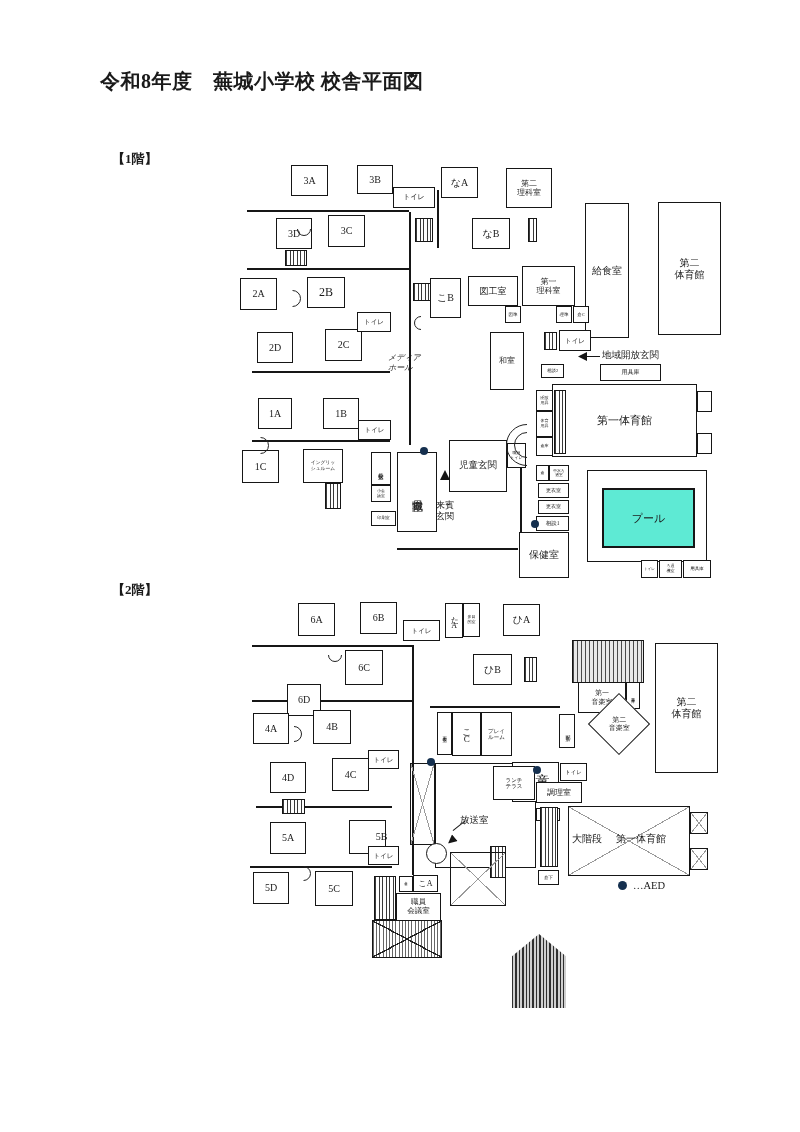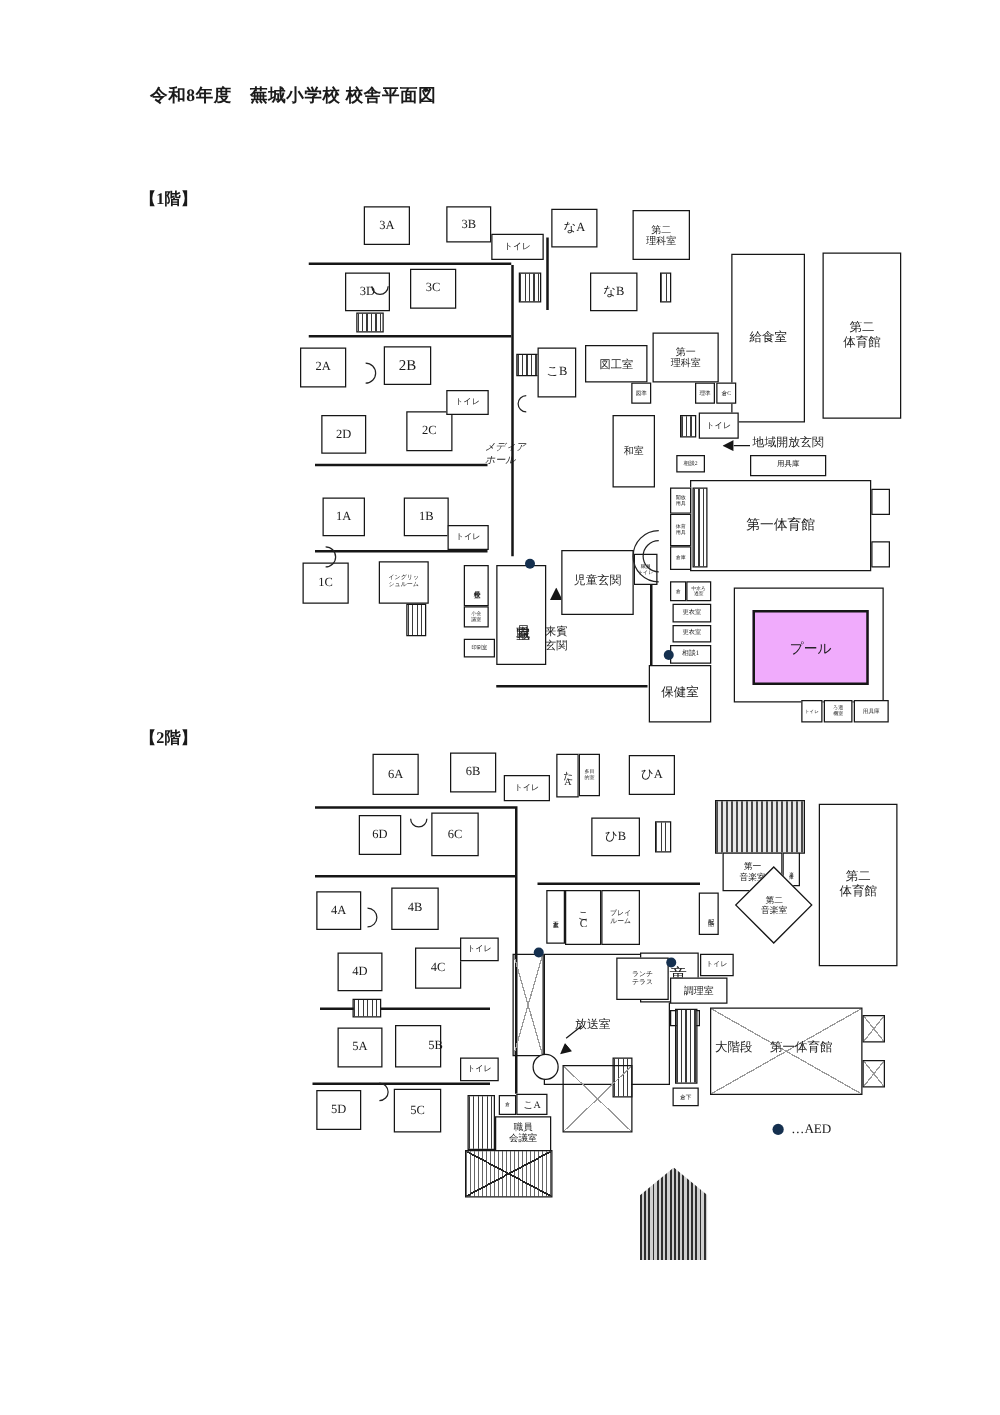--- a/index.html
+++ b/index.html
@@ -1,18 +1,18 @@
 <!DOCTYPE html>
 <html><head>
 <meta charset="utf-8">
 <style>
   html,body{margin:0;padding:0;background:#fff;}
   .page{position:relative;width:800px;height:1132px;background:#fff;overflow:hidden;
         font-family:"Liberation Serif","DejaVu Serif",serif;color:#1a1a1a;}
-  .title{position:absolute;left:120px;top:68px;font-size:14px;font-weight:600;
+  .title{position:absolute;left:100px;top:68px;font-size:20px;font-weight:600;
          letter-spacing:.5px;margin:0;white-space:pre;}
   .floor-label{position:absolute;font-size:13px;font-weight:600;}
   .f1{left:112px;top:150px}.f2{left:112px;top:581px}
   .legend{position:absolute;left:120px;top:233px;width:114px;height:258px;
           border:2.5px solid #1e3a68;border-radius:16px;padding:7px 0 0 12px;
           box-sizing:border-box;font-size:12.5px;line-height:1.58;background:#fff;}
   .legend-line{white-space:pre;}
   #plan{position:absolute;left:0;top:0;width:800px;height:1132px;}
   .it{position:absolute;box-sizing:border-box;}
   .room{border:1.6px solid #161616;background:#fff;display:flex;align-items:center;
@@ -25,29 +25,29 @@
   .roofx{border:1.5px solid #161616;background:
      linear-gradient(to top right,transparent calc(50% - .7px),#222 calc(50% - .7px) calc(50% + .7px),transparent calc(50% + .7px)),
      linear-gradient(to bottom right,transparent calc(50% - .7px),#222 calc(50% - .7px) calc(50% + .7px),transparent calc(50% + .7px)),
      repeating-linear-gradient(90deg,#666 0 1px,#fff 1px 3.2px);}
   .spire{background:repeating-linear-gradient(90deg,#2f2f2f 0 1.4px,#cfcfcf 1.4px 3.4px);
          clip-path:polygon(50% 0,100% 30%,100% 100%,0 100%,0 30%);}
   .void{border:1.6px solid #161616;background:
      linear-gradient(to top right,transparent calc(50% - .5px),#9a9a9a calc(50% - .5px) calc(50% + .5px),transparent calc(50% + .5px)),
      linear-gradient(to bottom right,transparent calc(50% - .5px),#9a9a9a calc(50% - .5px) calc(50% + .5px),transparent calc(50% + .5px));}
   .pool-outer{border:1.8px solid #161616;background:#fff;}
-  .pool-inner{border:2.2px solid #161616;background:#f0abfc;display:flex;align-items:center;justify-content:center;}
+  .pool-inner{border:2.2px solid #161616;background:#5eead4;display:flex;align-items:center;justify-content:center;}
   .circle{border:1.7px solid #161616;border-radius:50%;background:#fff;}
   .dot{background:#15304f;border-radius:50%;}
   .tri{background:#161616;clip-path:polygon(0 50%,100% 0,100% 100%);}
   .arc{border:1.4px solid #222;border-radius:50%;background:transparent;clip-path:inset(-1px -1px -1px 50%);}
   .diamond{border:1.6px solid #161616;background:#fff;transform:rotate(45deg);
            display:flex;align-items:center;justify-content:center;}
   .diamond>span{transform:rotate(-45deg);white-space:pre-line;text-align:center;line-height:1.15;}
-  .aed-legend{position:absolute;left:618px;top:898px;display:flex;align-items:center;font-size:10.5px;}
+  .aed-legend{position:absolute;left:618px;top:880px;display:flex;align-items:center;font-size:10.5px;}
   .aed-dot{width:9px;height:9px;margin-right:6px;}
 </style>
 </head>
 <body>
 
 <div class="page">
   <h1 class="title">令和8年度　蕪城小学校 校舎平面図</h1>
   <div class="floor-label f1">【1階】</div>
   <div class="floor-label f2">【2階】</div>
   <div id="plan">
@@ -65,21 +65,21 @@
       <div class="it room" style="left: 441px; top: 167px; width: 37px; height: 31px; font-size: 10px;">なA</div>
       <div class="it room" style="left: 506px; top: 168px; width: 46px; height: 40px; font-size: 8px;">第二
 理科室</div>
       <div class="it room" style="left: 276px; top: 218px; width: 36px; height: 31px; font-size: 10px;">3D</div>
       <div class="it room" style="left: 328px; top: 215px; width: 37px; height: 32px; font-size: 10px;">3C</div>
       <div class="it room" style="left: 472px; top: 218px; width: 38px; height: 31px; font-size: 10px;">なB</div>
       <div class="it hatch" style="left: 528px; top: 218px; width: 9px; height: 24px;"></div>
       <div class="it hatch" style="left: 415px; top: 218px; width: 18px; height: 24px;"></div>
       <div class="it hatch" style="left: 413px; top: 283px; width: 22px; height: 18px;"></div>
       <div class="it hatch" style="left: 285px; top: 250px; width: 22px; height: 16px;"></div>
-      <div class="it room" style="left: 585px; top: 203px; width: 59px; height: 135px; font-size: 10px;">給食室</div>
+      <div class="it room" style="left: 585px; top: 203px; width: 44px; height: 135px; font-size: 10px;">給食室</div>
       <div class="it room" style="left: 658px; top: 202px; width: 63px; height: 133px; font-size: 10px;">第二
 体育館</div>
       <div class="it room" style="left: 240px; top: 278px; width: 37px; height: 32px; font-size: 10px;">2A</div>
       <div class="it room" style="left: 307px; top: 277px; width: 38px; height: 31px; font-size: 12px;">2B</div>
       <div class="it room" style="left: 430px; top: 278px; width: 31px; height: 40px; font-size: 10px;">こB</div>
       <div class="it room" style="left: 468px; top: 276px; width: 50px; height: 30px; font-size: 9px;">図工室</div>
       <div class="it room" style="left: 522px; top: 266px; width: 53px; height: 40px; font-size: 8px;">第一
 理科室</div>
       <div class="it room" style="left: 505px; top: 306px; width: 16px; height: 17px; font-size: 4.5px;">図準</div>
       <div class="it room" style="left: 556px; top: 306px; width: 16px; height: 17px; font-size: 4.5px;">理準</div>
@@ -152,21 +152,21 @@
       <div class="it wall" style="left: 250px; top: 866px; width: 142px; height: 1.5px;"></div>
       <div class="it wall" style="left: 430px; top: 706px; width: 130px; height: 1.5px;"></div>
       <div class="it room" style="left: 435px; top: 763px; width: 101px; height: 105px; font-size: 8px;"></div>
       <div class="it room" style="left: 298px; top: 603px; width: 37px; height: 33px; font-size: 10px;">6A</div>
       <div class="it room" style="left: 360px; top: 602px; width: 37px; height: 32px; font-size: 10px;">6B</div>
       <div class="it room" style="left: 403px; top: 620px; width: 37px; height: 21px; font-size: 6.5px;">トイレ</div>
       <div class="it room vert" style="left: 445px; top: 603px; width: 18px; height: 35px; font-size: 8px;">たA</div>
       <div class="it room" style="left: 463px; top: 603px; width: 17px; height: 34px; font-size: 4px;">多目
 的室</div>
       <div class="it room" style="left: 503px; top: 604px; width: 37px; height: 32px; font-size: 10px;">ひA</div>
-      <div class="it room" style="left: 287px; top: 652px; width: 34px; height: 32px; font-size: 10px;">6D</div>
+      <div class="it room" style="left: 287px; top: 684px; width: 34px; height: 32px; font-size: 10px;">6D</div>
       <div class="it room" style="left: 345px; top: 650px; width: 38px; height: 35px; font-size: 10px;">6C</div>
       <div class="it room" style="left: 473px; top: 654px; width: 39px; height: 31px; font-size: 10px;">ひB</div>
       <div class="it hatch" style="left: 524px; top: 657px; width: 13px; height: 25px;"></div>
       <div class="it roof" style="left: 572px; top: 640px; width: 72px; height: 43px;"></div>
       <div class="it room" style="left: 578px; top: 682px; width: 48px; height: 31px; font-size: 7px;">第一
 音楽室</div>
       <div class="it room vert" style="left: 626px; top: 682px; width: 14px; height: 27px; font-size: 3.6px;">楽器庫</div>
       <div class="it diamond" style="left: 597px; top: 702px; width: 44px; height: 44px; font-size: 7px;">
         <span>第二
 音楽室</span>
@@ -184,21 +184,21 @@
       <div class="it room" style="left: 270px; top: 762px; width: 36px; height: 31px; font-size: 10px;">4D</div>
       <div class="it room" style="left: 332px; top: 758px; width: 37px; height: 33px; font-size: 10px;">4C</div>
       <div class="it room" style="left: 368px; top: 750px; width: 31px; height: 19px; font-size: 6.5px;">トイレ</div>
       <div class="it void" style="left: 410px; top: 763px; width: 25px; height: 82px;"></div>
       <div class="it room" style="left: 493px; top: 766px; width: 42px; height: 34px; font-size: 5.5px;">ランチ
 テラス</div>
       <div class="it room" style="left: 560px; top: 763px; width: 27px; height: 18px; font-size: 5.5px;">トイレ</div>
       <div class="it room" style="left: 536px; top: 782px; width: 46px; height: 21px; font-size: 8px;">調理室</div>
       <div class="it room" style="left: 536px; top: 808px; width: 24px; height: 13px; font-size: 4.5px;">調準</div>
       <div class="it room" style="left: 270px; top: 822px; width: 36px; height: 32px; font-size: 10px;">5A</div>
-      <div class="it room" style="left: 316px; top: 820px; width: 37px; height: 34px; font-size: 10px; padding-left: 28px;">5B</div>
+      <div class="it room" style="left: 349px; top: 820px; width: 37px; height: 34px; font-size: 10px; padding-left: 28px;">5B</div>
       <div class="it room" style="left: 368px; top: 846px; width: 31px; height: 19px; font-size: 6.5px;">トイレ</div>
       <div class="it hatch" style="left: 282px; top: 799px; width: 23px; height: 15px;"></div>
       <div class="it labelf" style="left: 460px; top: 814px; width: 44px; height: 13px; font-size: 9.5px;">放送室</div>
       <div class="it tri" style="left: 447px; top: 836px; width: 9px; height: 9px; transform: rotate(-40deg);"></div>
       <div class="it wall" style="left: 453px; top: 830px; width: 16px; height: 1.3px; transform: rotate(-38deg);"></div>
       <div class="it circle" style="left: 426px; top: 843px; width: 21px; height: 21px;"></div>
       <div class="it hatch" style="left: 490px; top: 846px; width: 16px; height: 32px;"></div>
       <div class="it hatch" style="left: 540px; top: 807px; width: 18px; height: 60px;"></div>
       <div class="it void" style="left: 568px; top: 806px; width: 122px; height: 70px;"></div>
       <div class="it labelf" style="left: 572px; top: 832px; width: 44px; height: 13px; font-size: 10px;">大階段</div>

